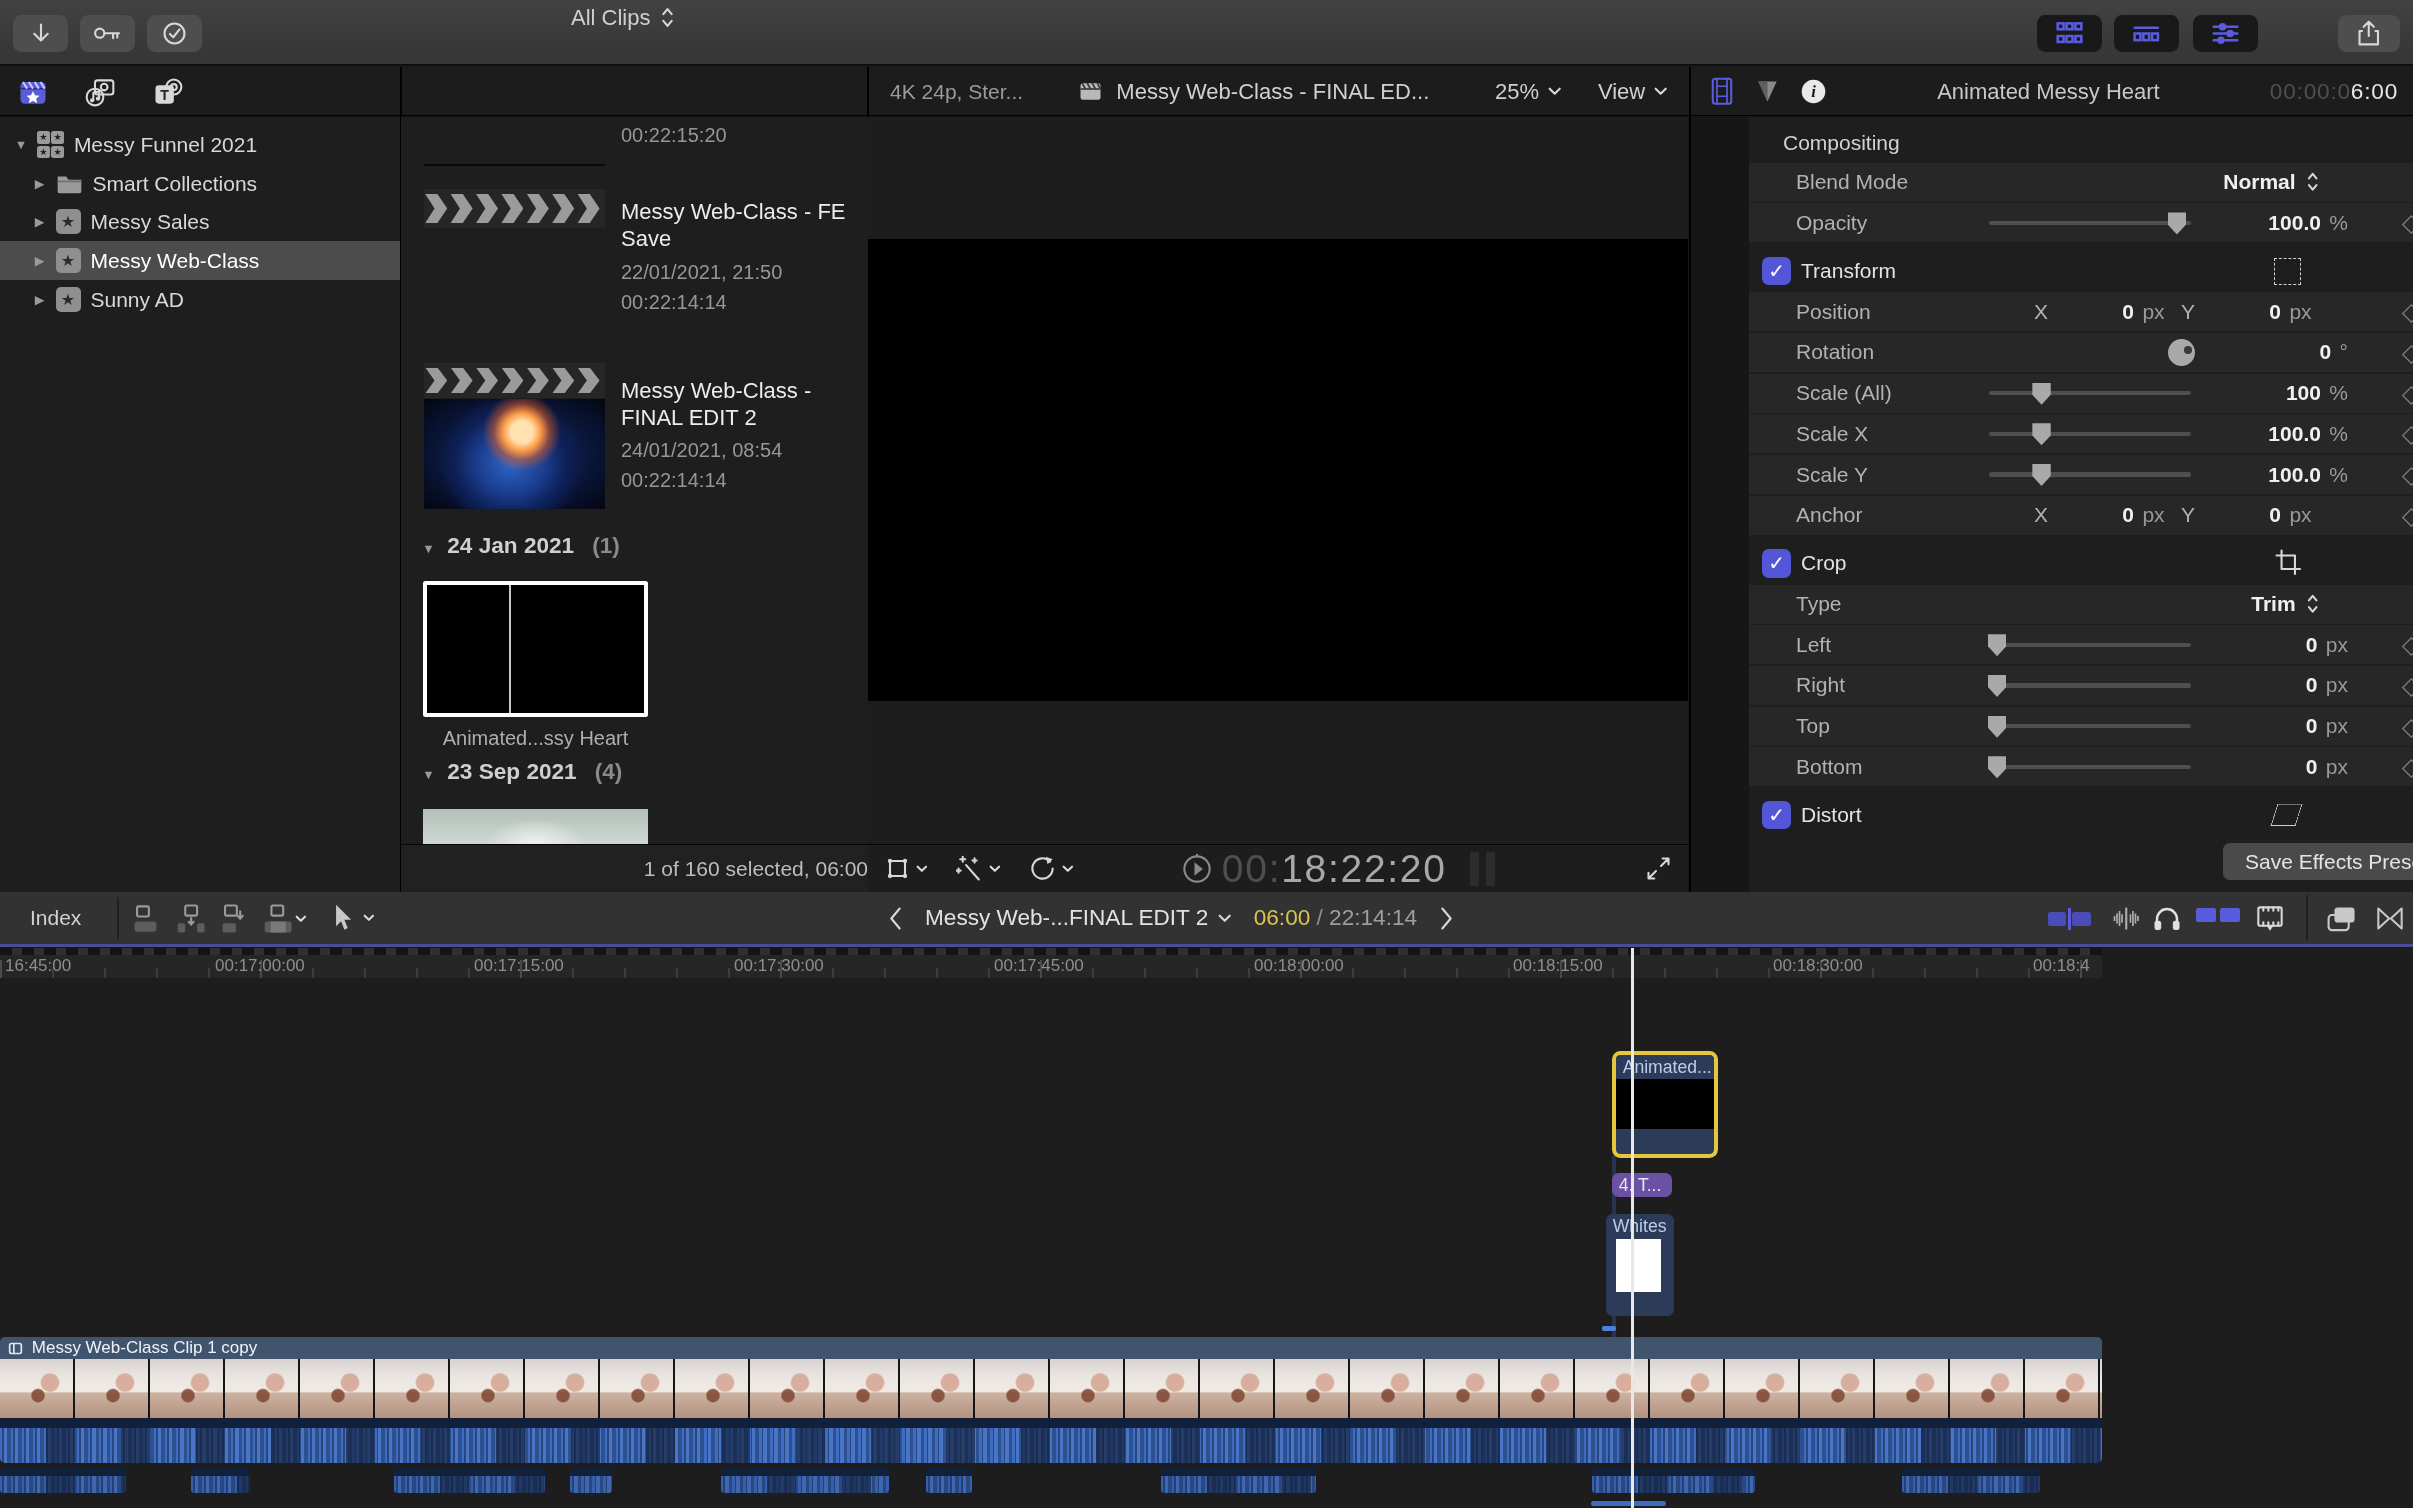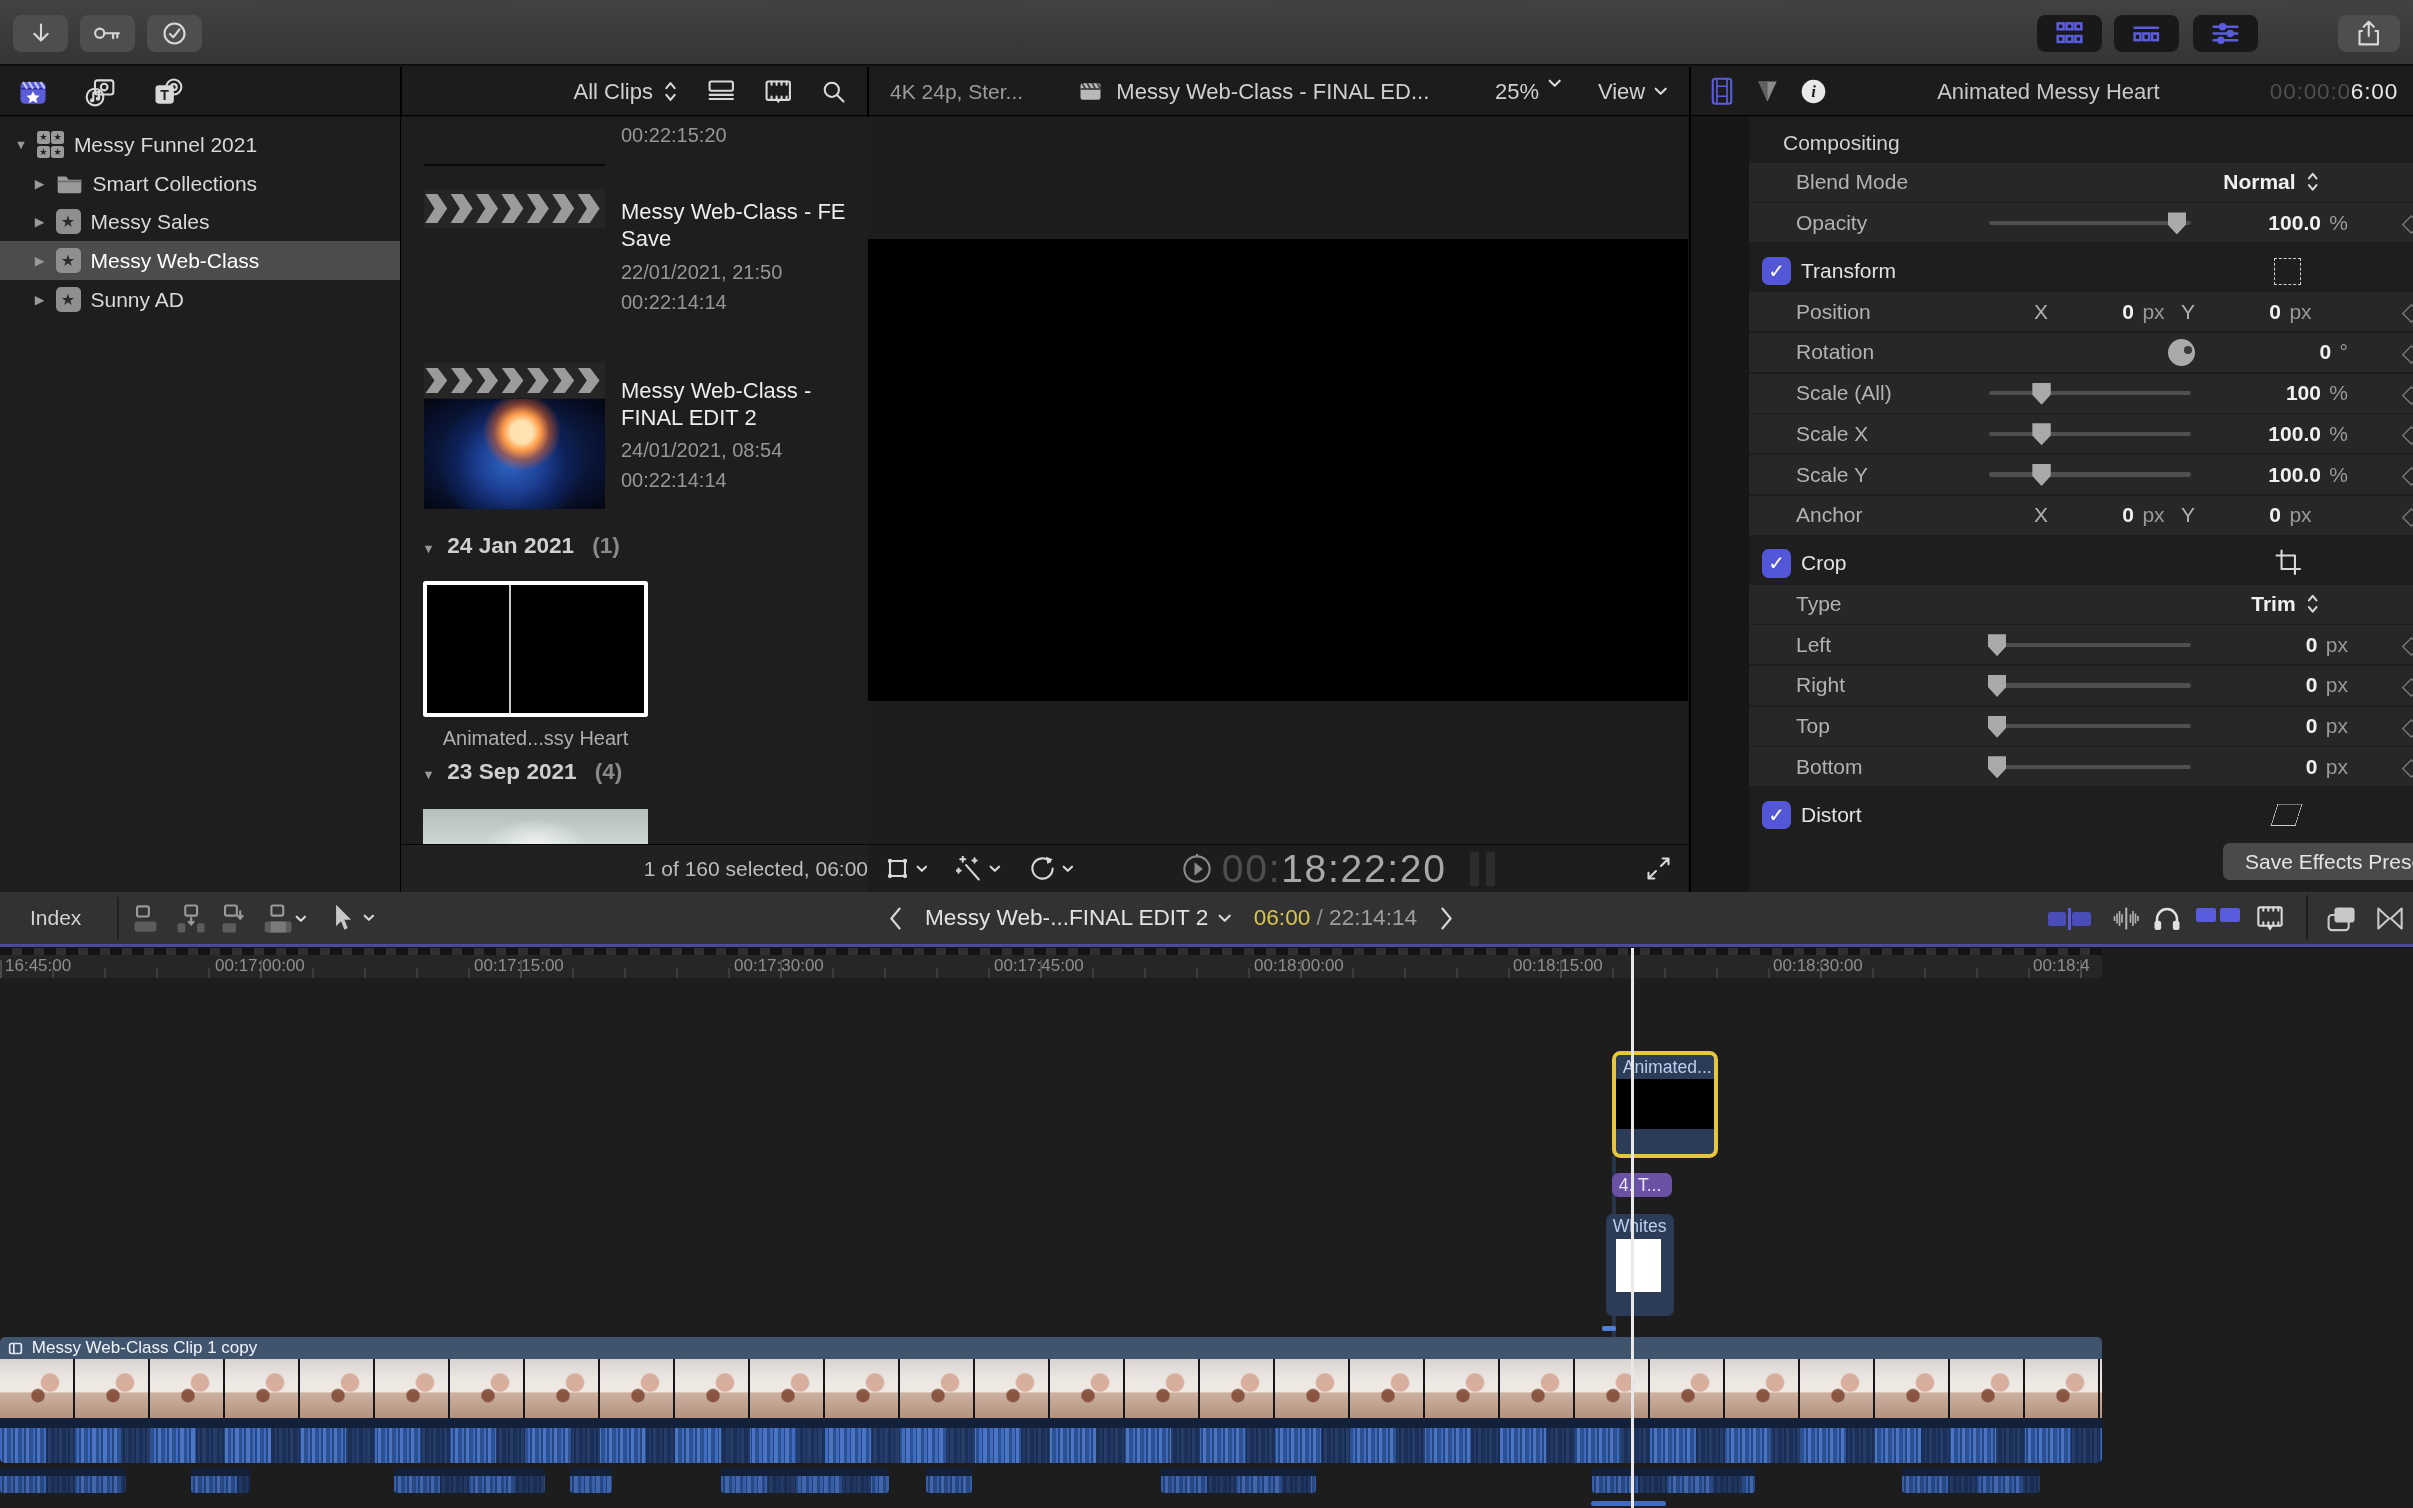--- a/index.html
+++ b/index.html
@@ -202,21 +202,21 @@
         <circle cx="17.5" cy="26" r="2.5" fill="#d8d8d8"></circle>
     </svg>
     <svg width="32" height="30" viewBox="0 0 38 36">
       <circle cx="26" cy="12" r="9" class="icon-stroke"></circle>
         <circle cx="26" cy="12" r="3.5" class="icon-stroke"></circle>
       <rect x="4" y="10" width="22" height="22" rx="4" fill="#d8d8d8"></rect>
       <text x="15" y="27" font-size="17" font-weight="bold" fill="#222" text-anchor="middle" font-family="Liberation Sans, sans-serif">T</text>
     </svg>
   </div>
 
-  <div style="position:absolute;left:401px;top:67px;width:468px;height:49px;display:flex;align-items:center;justify-content:flex-end;gap:28.5px;padding-right:23.5px;z-index:5;">
+  <div style="position:absolute;left:401px;top:67px;width:468px;height:49px;display:flex;align-items:center;justify-content:flex-end;gap:28.5px;padding-right:23.5px;z-index:5;flex-direction:column;">
     <div style="display:flex;align-items:center;">
       <span style="font-size:22px;color:#d0d0d0;">All Clips</span>
       <span class="stepper">
         <svg width="15" height="25" viewBox="0 0 18 30">
             <path class="icon-stroke" d="M4 11 l5-6 5 6 M4 19 l5 6 5-6"></path>
           </svg>
       </span>
     </div>
     <svg width="28.5" height="25" viewBox="0 0 34 30">
       <rect x="3" y="3" width="28" height="11" rx="2" class="icon-stroke"></rect>
@@ -236,21 +236,21 @@
   <div style="position:absolute;left:868px;top:67px;width:821px;height:49px;display:flex;align-items:center;z-index:5;padding:0 22px;">
     <span style="font-size:21px;color:#9a9a9a;">4K 24p, Ster...</span>
     <span style="flex:1"></span>
     <svg width="25" height="25" viewBox="0 0 30 30" style="margin-right:13.4px;">
       <rect x="3" y="5" width="24" height="20" rx="3" fill="#b8b8b8"></rect>
         <path d="M3 12 h24" stroke="#3a3a3a" stroke-width="2"></path>
       <path d="M5 5 l4 7 M11 5 l4 7 M17 5 l4 7 M23 5 l4 7" stroke="#3a3a3a" stroke-width="2"></path>
     </svg>
     <span style="font-size:22px;color:#d0d0d0;">Messy Web-Class - FINAL ED...</span>
     <span style="flex:1.2"></span>
-    <div style="display:flex;gap:8.4px;margin-right:37px;">
+    <div style="display:flex;align-items:center;gap:8.4px;margin-right:37px;">
       <span style="font-size:22px;color:#d0d0d0;">25%</span>
       <svg width="13.4" height="8.4" viewBox="0 0 16 10">
           <path class="icon-stroke" d="M2 2 l6 6 6-6"></path>
         </svg>
     </div>
     <div style="display:flex;align-items:center;gap:8.4px;">
       <span style="font-size:22px;color:#d0d0d0;">View</span>
       <svg width="13.4" height="8.4" viewBox="0 0 16 10">
           <path class="icon-stroke" d="M2 2 l6 6 6-6"></path>
         </svg>

